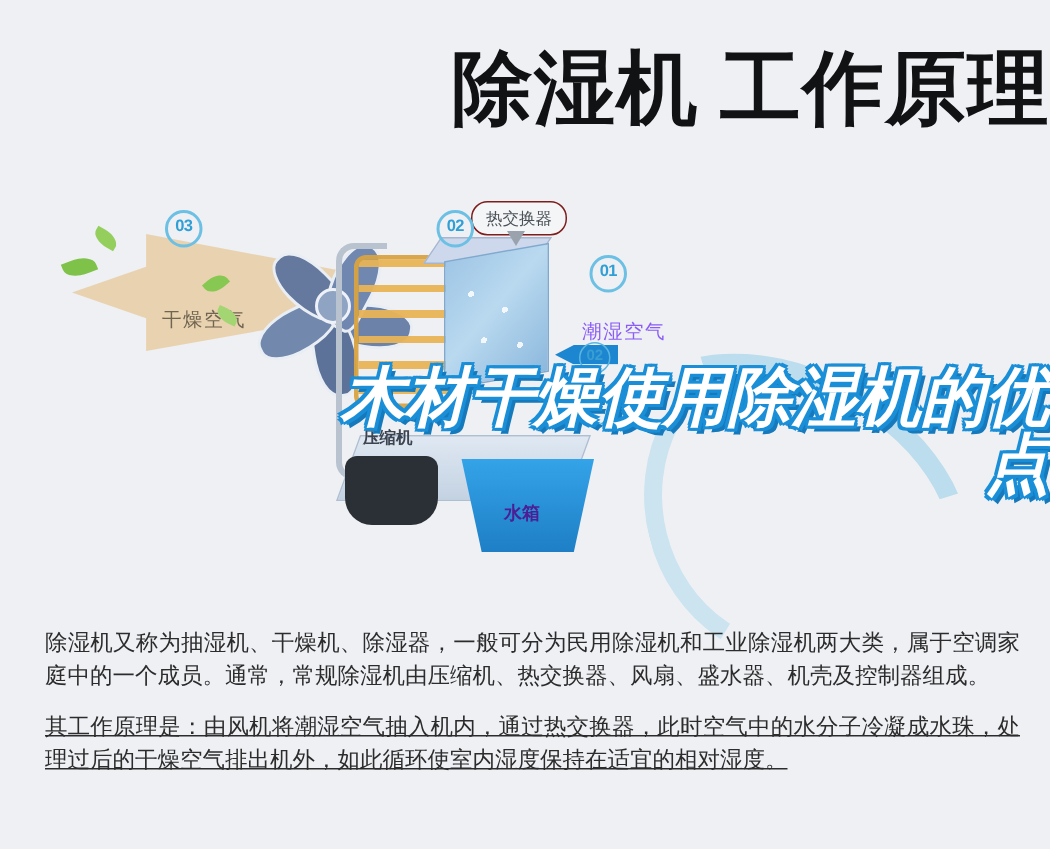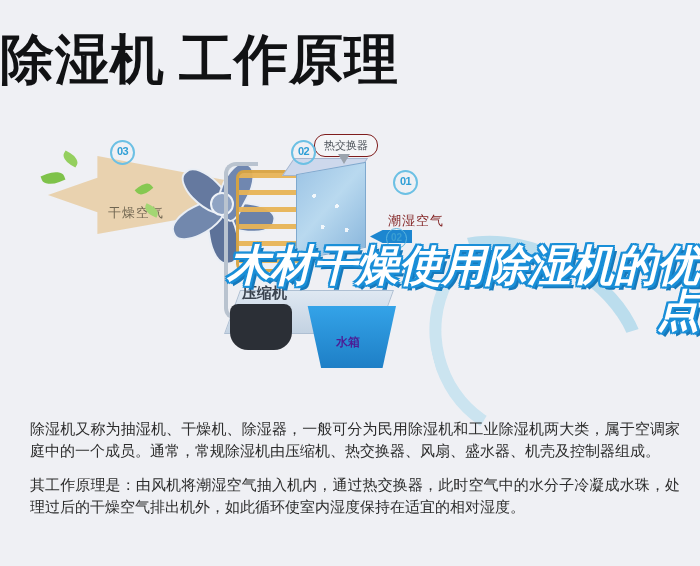--- a/index.html
+++ b/index.html
@@ -14,21 +14,21 @@
     overflow: hidden;
     background: #eff0f4;
     font-family: "Liberation Sans", "DejaVu Sans", sans-serif;
   }
 
   
   #header {
     position: absolute;
     left: 0; top: 28px;
     width: 700px;
-    text-align: left;
+    text-align: right;
   }
   #header .title-line {
     font-size: 54px;
     font-weight: bold;
     color: #111214;
     letter-spacing: 1px;
     line-height: 62px;
     white-space: nowrap;
   }
   #header .title-a { margin-right: 14px; }
@@ -176,21 +176,21 @@
   .compressor {
     position: absolute;
     left: 230px; top: 186px;
     width: 62px; height: 46px;
     background: #2b2f36;
     border-radius: 8px 8px 18px 18px;
   }
   .compressor-label {
     position: absolute;
     left: 242px; top: 166px;
-    font-size: 15px;
+    font-size: 11px;
     color: #3b4450;
     white-space: nowrap;
     font-weight: bold;
     font-family: Liberation Mono, monospace;
   }
   .tank {
     position: absolute;
     left: 300px; top: 188px;
     width: 96px; height: 62px;
     background: linear-gradient(180deg,#34a3e8,#1e7fc6);
@@ -253,21 +253,21 @@
     background: transparent;
   }
   .m01 { left: 393px; top: 52px; }
   .m02 { left: 291px; top: 22px; }
   .m03 { left: 110px; top: 22px; }
 
   .hum-label {
     position: absolute;
     left: 388px; top: 94px;
     font-size: 13px;
-    color: #7f1d1d;
+    color: #8b5cf6;
     letter-spacing: 1px;
     white-space: nowrap;
   }
 
   
   #legend {
     position: absolute;
     left: 386px; top: 228px;
     width: 300px;
   }
@@ -321,21 +321,21 @@
     left: 30px; top: 418px;
     width: 650px;
   }
   #body-copy p {
     margin: 0 0 12px 0;
     font-size: 15px;
     line-height: 22px;
     color: #2c2c2c;
     text-align: justify;
   }
-  #body-copy p.para2 { margin-top: 8px; }
+  #body-copy p.para2 { margin-top: 8px; text-decoration: underline; }
 </style>
 </head>
 <body>
 
 <div id="page">
 
   <div id="header">
     <div class="title-line"><span class="title-a">除湿机</span><span>工作原理</span></div>
   </div>
 

